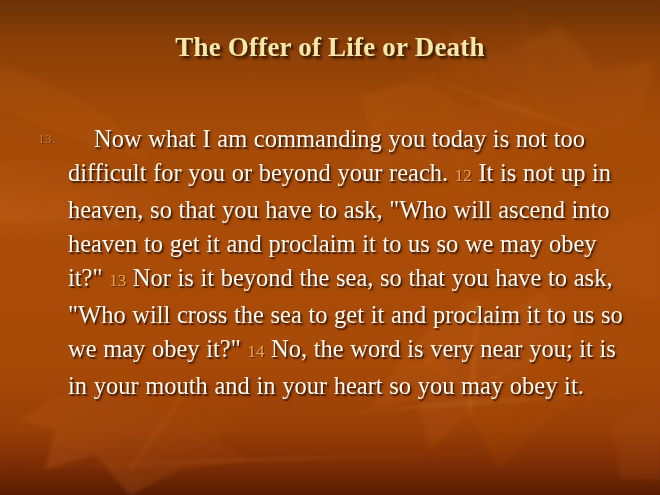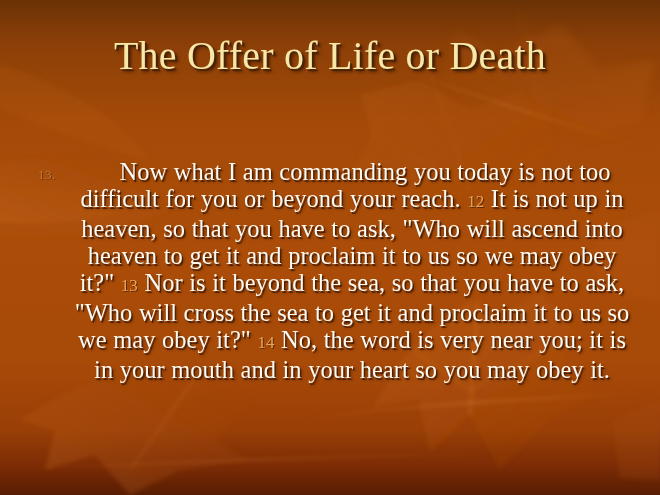--- a/index.html
+++ b/index.html
@@ -38,22 +38,22 @@
   
   #title-block {
     position: absolute;
     left: 0;
     top: 32px;
     width: 660px;
     text-align: center;
   }
   #slide-title {
     display: inline-block;
-    font-size: 40px;
-    font-weight: normal;
+    font-size: 27px;
+    font-weight: bold;
     letter-spacing: 0.2px;
     color: #f7e7a9;
     text-shadow:
       2px 2px 0 #4a2404,
       3px 3px 3px rgba(40,16,2,0.65);
     white-space: nowrap;
   }
 
   
   #body-block {
@@ -70,29 +70,28 @@
     position: absolute;
     left: 2px;
     top: 9px;
     font-size: 13px;
     color: #c07a3c;
     text-shadow: 1px 1px 0 rgba(60,26,3,0.5);
     letter-spacing: 0.5px;
   }
   .bullet-text {
     font-size: 24.5px;
-    line-height: 27px;
+    line-height: 34px;
     color: #fdfaf3;
     text-indent: 26px;
     text-shadow:
       1.5px 1.5px 0 rgba(60,26,4,0.75),
       2px 2px 3px rgba(40,16,2,0.45);
-    text-align: center;
+    text-align: left;
     word-spacing: 0.5px;
-    margin-top: 36px;
   }
   .verse-num {
     font-size: 17px;
     color: #e8a45a;
     vertical-align: baseline;
     text-shadow: 1px 1px 0 rgba(60,26,4,0.7);
   }
 </style>
 </head>
 <body>

